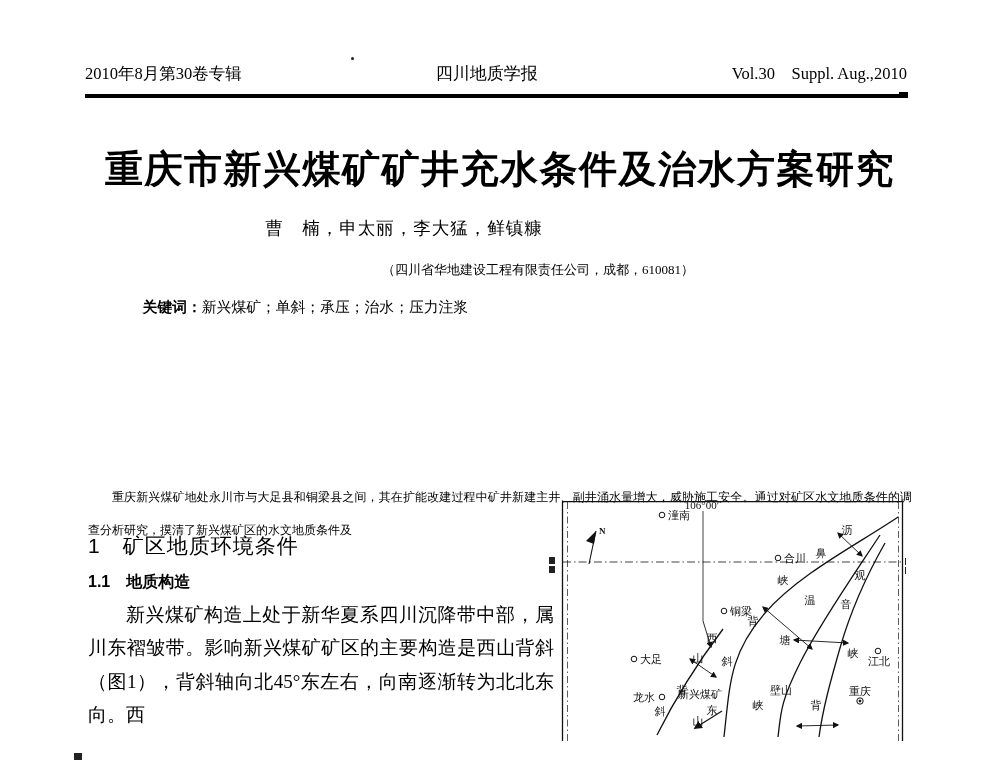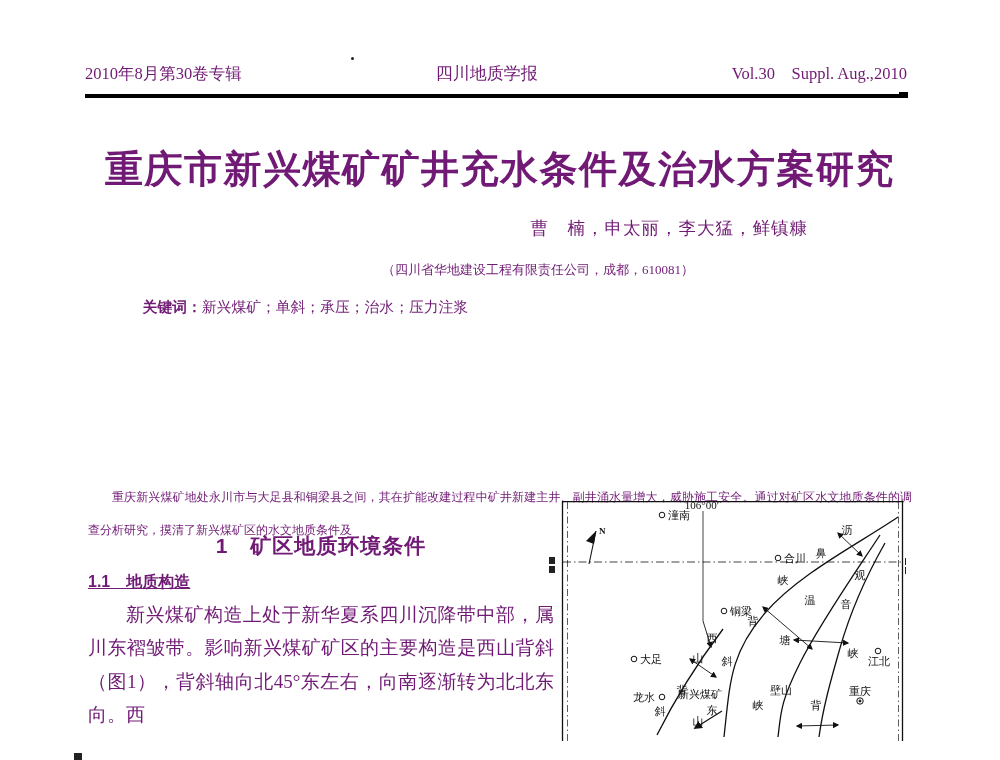--- a/index.html
+++ b/index.html
@@ -1,63 +1,63 @@
 <!DOCTYPE html>
 <html><head>
 <meta charset="utf-8">
 <style>
   * { margin:0; padding:0; box-sizing:border-box; }
   html,body { background:#888; }
   #page {
     position:relative; width:1000px; height:760px; background:#ffffff;
-    overflow:hidden; color:#701a75;
+    overflow:hidden; color:#000000;
     font-family:"Liberation Serif","DejaVu Serif",serif;
   }
   .sans { font-family:"Liberation Sans","DejaVu Sans",sans-serif; }
 
   #journal-header {
     position:absolute; left:85px; top:62px; width:822px;
     display:flex; justify-content:space-between; align-items:baseline;
     font-size:16.5px;
   }
   #journal-header .c { font-size:17px; }
   #header-rule { position:absolute; left:85px; top:94px; width:822px; height:3.5px; background:#000; }
   #header-rule-endcap { position:absolute; left:899px; top:92px; width:9px; height:6px; background:#000; }
   .speck { position:absolute; background:#222; border-radius:50%; }
 
   #paper-title {
     position:absolute; left:0; top:144px; width:1000px; text-align:center;
     font-size:38px; font-weight:700; letter-spacing:1.5px;
   }
-  #authors { position:absolute; left:0; top:216px; width:808px; text-align:right; font-size:17.5px; letter-spacing:1px; }
+  #authors { position:absolute; left:0; top:216px; width:808px; text-align:center; font-size:17.5px; letter-spacing:1px; }
   #affiliation { position:absolute; left:0; top:261px; width:1000px; text-align:center; font-size:13px;margin-left:38px; }
 
   #abstract-block {
     position:absolute; left:113px; top:297px; width:788px;
     font-size:14.8px; line-height:21.6px; text-align:justify;
   }
   #abstract-block p { text-indent:2em; }
   #abstract-block b { font-family:"Liberation Sans","DejaVu Sans",sans-serif; font-weight:700; }
 
   #intro-top {
     position:absolute; left:88px; top:449px; width:824px;
     font-size:12px; line-height:33.4px; text-align:justify; text-indent:2em;margin-top:32px;
   }
   #left-column {
     position:absolute; left:88px; top:519px; width:466px;
     font-size:19px; line-height:33.4px; text-align:justify;
   }
   #left-column .h2 {
     font-family:"Liberation Sans","DejaVu Sans",sans-serif;
-    font-size:21px; font-weight:700; line-height:30px;
-    margin-top:12px; margin-bottom:10px; letter-spacing:1px; text-align:center;
+    font-size:21px; font-weight:400; line-height:30px;
+    margin-top:12px; margin-bottom:10px; letter-spacing:1px; text-align:left;
   }
   #left-column .h3 {
     font-family:"Liberation Sans","DejaVu Sans",sans-serif;
-    font-size:16px; font-weight:700; line-height:22px; margin-bottom:5px; text-align:left;text-decoration:underline;
+    font-size:16px; font-weight:700; line-height:22px; margin-bottom:5px; text-align:left;
   }
   #left-column .indent { text-indent:2em; }
 
   #map-figure { position:absolute; left:548px; top:501px; width:358px; height:296px; }
   #map-figure svg { display:block; }
   #map-figure text {
     font-family:"Liberation Serif","DejaVu Serif",serif;
     fill:#111; font-size:11px;
   }
   text.tiny { font-size:7px; }

